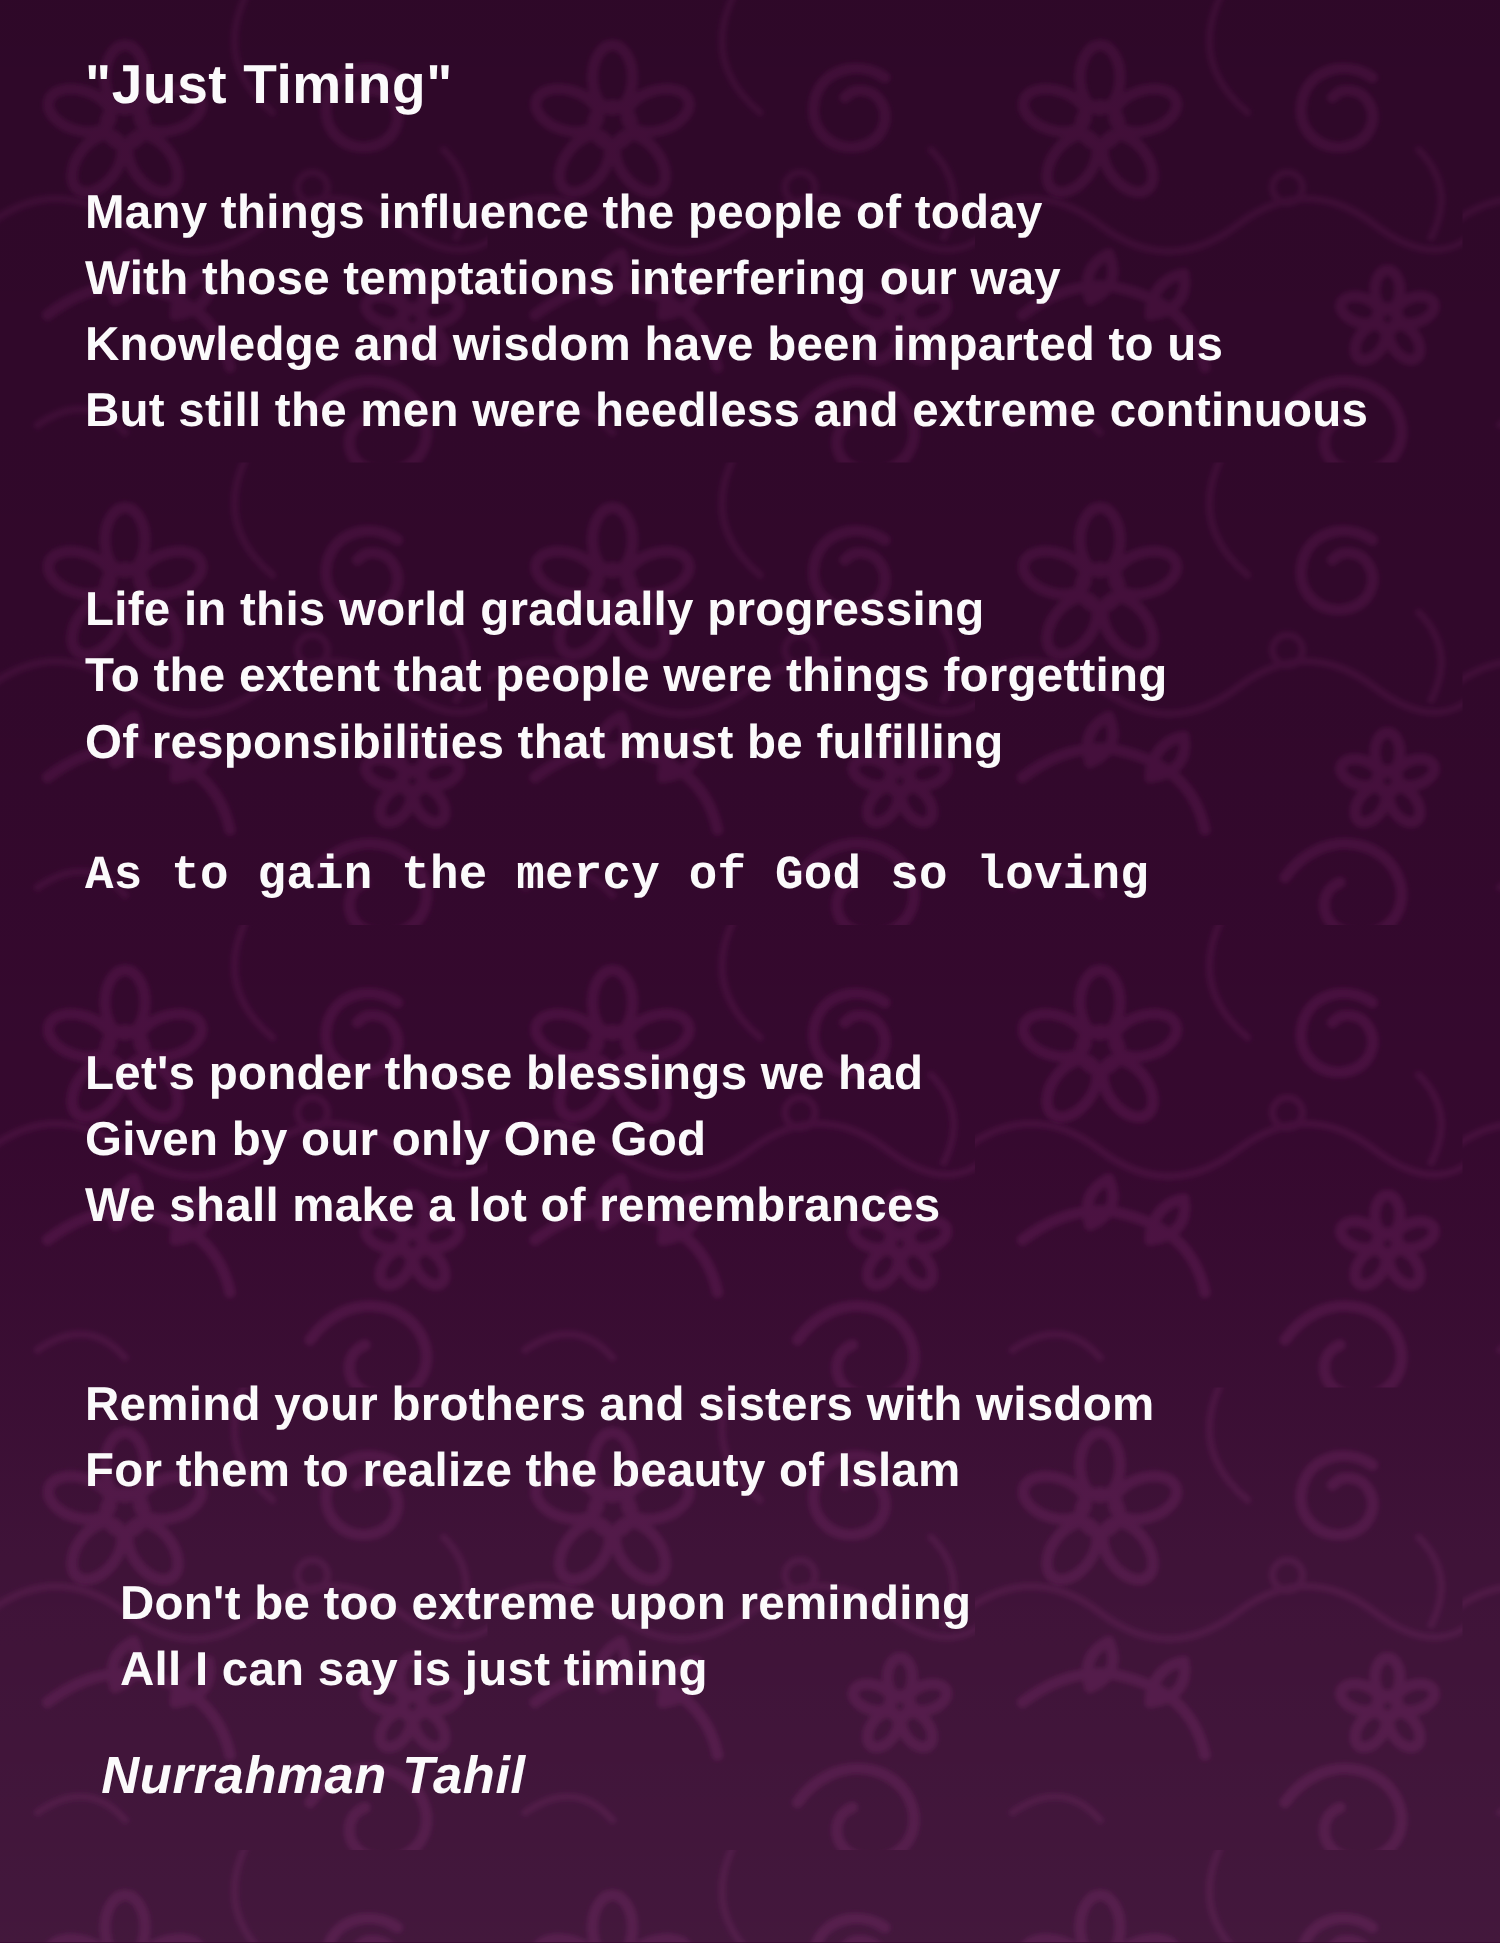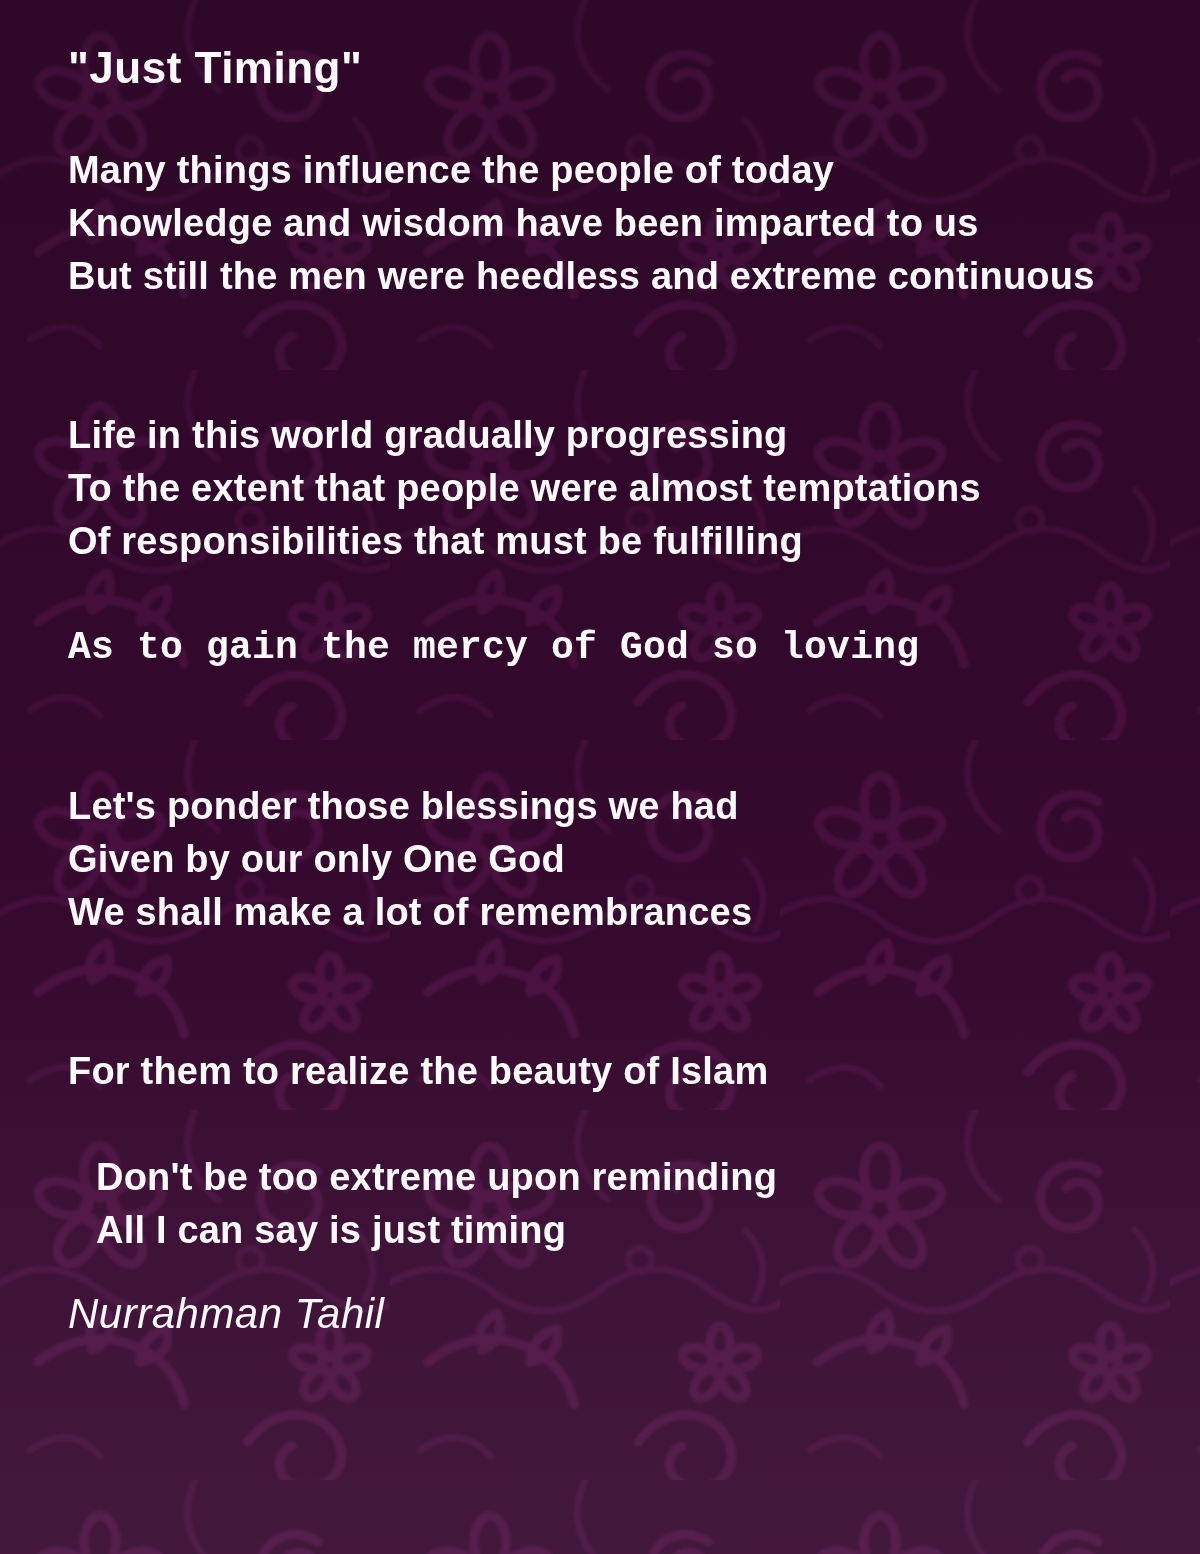--- a/index.html
+++ b/index.html
@@ -58,24 +58,25 @@
     font-weight: bold;
     line-height: 53px;
     margin: 0;
     letter-spacing: 0.2px;
     white-space: nowrap;
   }
   .stanza { margin: 0; }
   .poem-author {
     font-size: 42px;
     font-style: italic;
-    font-weight: normal;
+    font-weight: bold;
     line-height: 50px;
     margin-top: 32px;
     letter-spacing: 0.5px;
+    margin-left: 13px;
   }
 </style>
 </head>
 <body>
 
 <svg class="bg-svg" viewBox="0 0 1200 1554" preserveAspectRatio="none" aria-hidden="true">
   <defs>
     <filter id="soft" x="-20%" y="-20%" width="140%" height="140%">
       <feGaussianBlur stdDeviation="1.6"></feGaussianBlur>
     </filter>
@@ -123,37 +124,39 @@
   </defs>
   <rect width="1200" height="1554" fill="url(#damask)"></rect>
   <rect width="1200" height="1554" fill="url(#shade)"></rect>
 </svg>
 
 <div class="content">
   <h1 class="poem-title">"Just Timing"</h1>
   <div id="poem">
       <div class="stanza" style="margin-bottom: 106px;">
         <p class="line">Many things influence the people of today</p>
+        <p class="line">With those temptations interfering our way</p>
         <p class="line">Knowledge and wisdom have been imparted to us</p>
         <p class="line">But still the men were heedless and extreme continuous</p>
       </div>
       <div class="stanza" style="margin-bottom: 53px;">
         <p class="line">Life in this world gradually progressing</p>
-        <p class="line">To the extent that people were almost temptations</p>
+        <p class="line">To the extent that people were things forgetting</p>
         <p class="line">Of responsibilities that must be fulfilling</p>
       </div>
       <div class="stanza" style="margin-bottom: 106px; font-family: Liberation Mono, monospace;">
         <p class="line">As to gain the mercy of God so loving</p>
       </div>
       <div class="stanza" style="margin-bottom: 106px;">
         <p class="line">Let's ponder those blessings we had</p>
         <p class="line">Given by our only One God</p>
         <p class="line">We shall make a lot of remembrances</p>
       </div>
       <div class="stanza" style="margin-bottom: 53px;">
+        <p class="line">Remind your brothers and sisters with wisdom</p>
         <p class="line">For them to realize the beauty of Islam</p>
       </div>
       <div class="stanza" style="margin-bottom: 0px; margin-left: 28px;">
         <p class="line">Don't be too extreme upon reminding</p>
         <p class="line">All I can say is just timing</p>
       </div>
     </div>
   <div class="poem-author">Nurrahman Tahil</div>
 </div>
 

